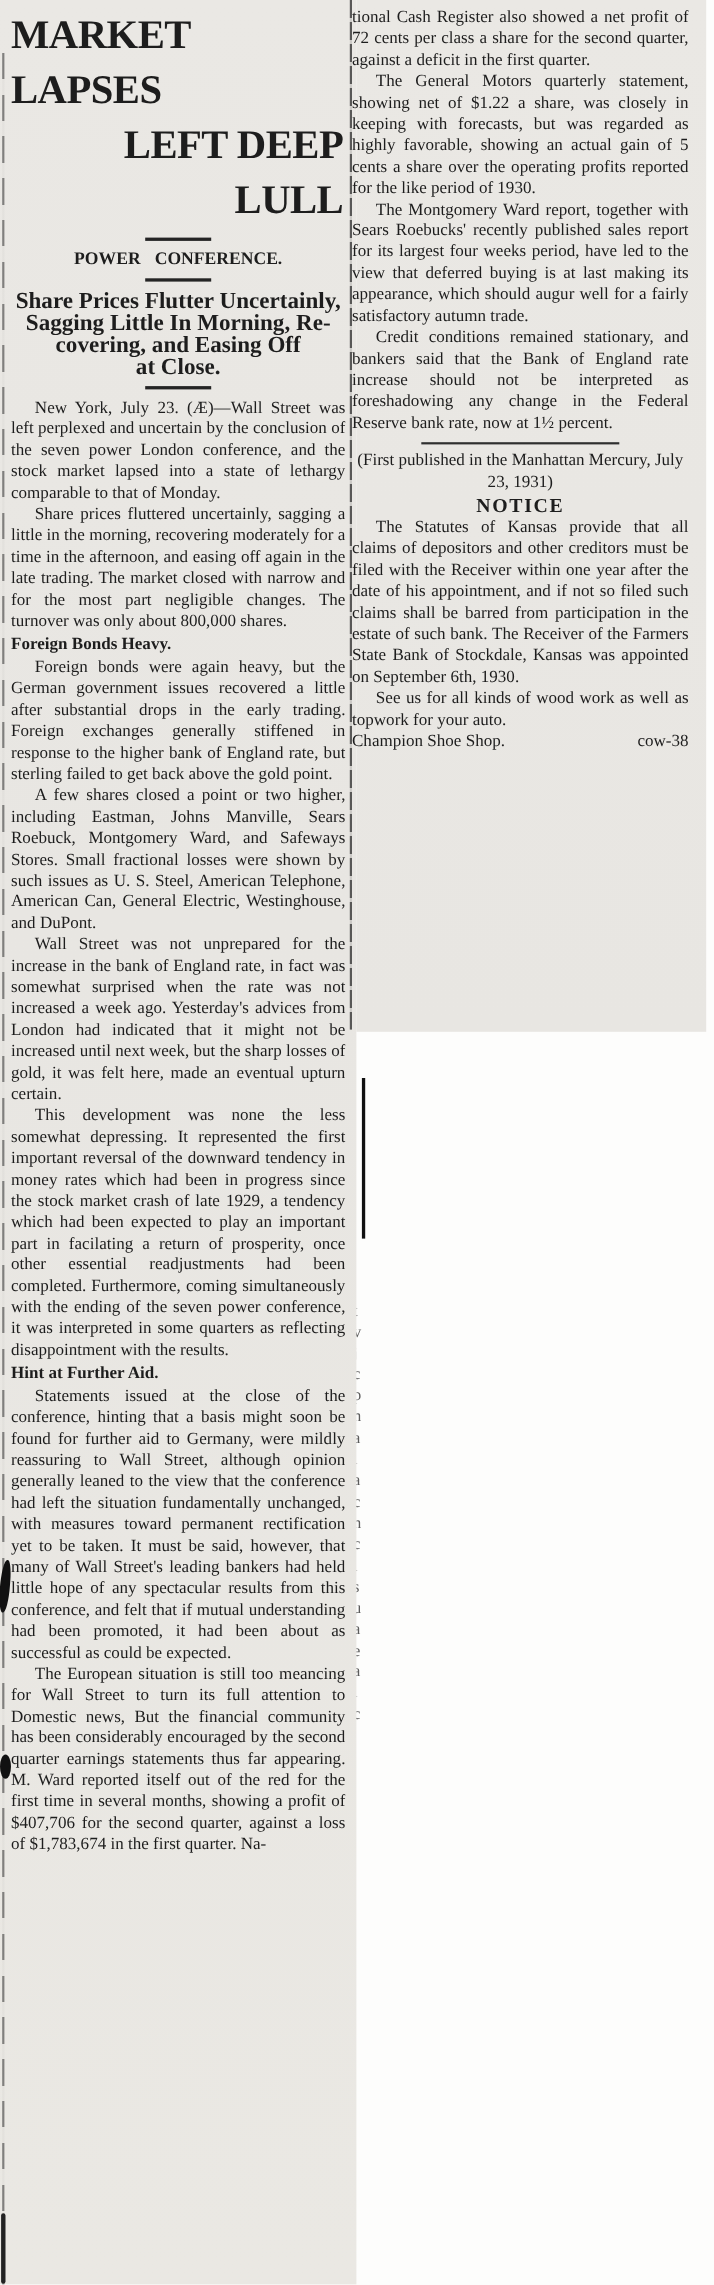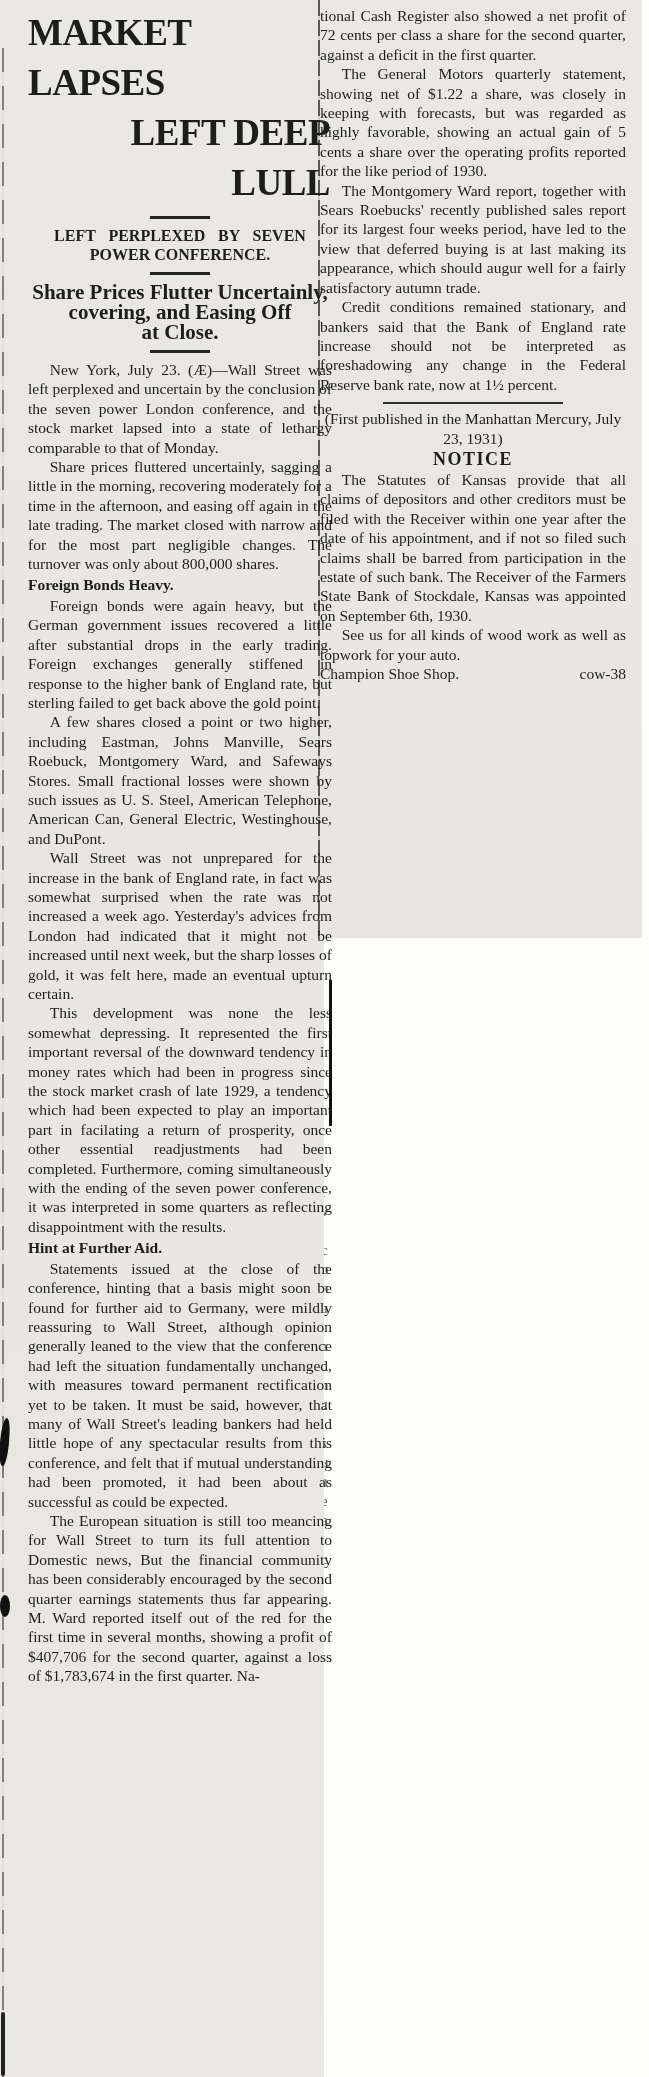--- a/index.html
+++ b/index.html
@@ -23,21 +23,21 @@
   
   .edge-line{position:absolute;left:2px;top:48px;width:2px;height:2029px;opacity:.55;
     background:repeating-linear-gradient(180deg,#2a2a2a 0 24px,rgba(0,0,0,.05) 24px 38px);}
   .blob{position:absolute;background:#111;}
   .blob-a{left:0;top:1418px;width:9px;height:48px;border-radius:60% 40% 55% 45%;transform:rotate(4deg);}
   .blob-b{left:0;top:1595px;width:10px;height:22px;border-radius:50%;}
   .blob-c{left:1px;top:2012px;width:4px;height:64px;border-radius:2px;background:#222;}
   .right-cut-line{position:absolute;left:329px;top:980px;width:3px;height:146px;background:#101010;}
 
   
-  .left-col{position:absolute;left:28px;top:6px;width:304px;height:2068px;overflow:hidden;}
+  .left-col{position:absolute;left:10px;top:6px;width:304px;height:2068px;overflow:hidden;}
   .right-col{position:absolute;left:320px;top:6px;width:306px;height:930px;overflow:hidden;
     font-size:15.5px;line-height:19.4px;}
 
   .headline{font-weight:bold;font-size:37px;line-height:50px;letter-spacing:-.5px;margin-top:2px;}
   .headline-line:nth-child(2){text-align:right;padding-right:2px;}
 
   .rule-sm{width:60px;height:0;border-top:3px solid #242424;margin:8px auto 7px;}
 
   .subheadline{font-weight:bold;font-size:16px;line-height:19px;text-align:center;}
   .subheadline-line:first-child{word-spacing:.55em;}
@@ -70,26 +70,26 @@
   <div class="paper paper-right"></div>
   <div class="col-divider"></div>
 
   <div class="left-col">
     <div class="headline">
         <div class="headline-line">MARKET LAPSES</div>
         <div class="headline-line">LEFT DEEP LULL</div>
       </div>
     <div class="rule-sm"></div>
     <div class="subheadline">
-        <div class="subheadline-line">LEFT PERPLEXED BY SEVEN</div>
         <div class="subheadline-line">POWER CONFERENCE.</div>
       </div>
     <div class="rule-sm"></div>
     <div class="deck">
         <div class="deck-line">Share Prices Flutter Uncertainly,</div>
+        <div class="deck-line">Sagging Little In Morning, Re-</div>
         <div class="deck-line">covering, and Easing Off</div>
         <div class="deck-line">at Close.</div>
       </div>
     <div class="rule-sm"></div>
     <div class="body-text">
         <div class="blk blk-para">New York, July 23. (Æ)—Wall Street was left perplexed and uncertain by the conclusion of the seven power London conference, and the stock market lapsed into a state of lethargy comparable to that of Monday.</div>
         <div class="blk blk-para">Share prices fluttered uncertainly, sagging a little in the morning, recovering moderately for a time in the afternoon, and easing off again in the late trading. The market closed with narrow and for the most part negligible changes. The turnover was only about 800,000 shares.</div>
         <div class="blk blk-subhead">Foreign Bonds Heavy.</div>
         <div class="blk blk-para">Foreign bonds were again heavy, but the German government issues recovered a little after substantial drops in the early trading. Foreign exchanges generally stiffened in response to the higher bank of England rate, but sterling failed to get back above the gold point.</div>
         <div class="blk blk-para">A few shares closed a point or two higher, including Eastman, Johns Manville, Sears Roebuck, Montgomery Ward, and Safeways Stores. Small fractional losses were shown by such issues as U. S. Steel, American Telephone, American Can, General Electric, Westinghouse, and DuPont.</div>

